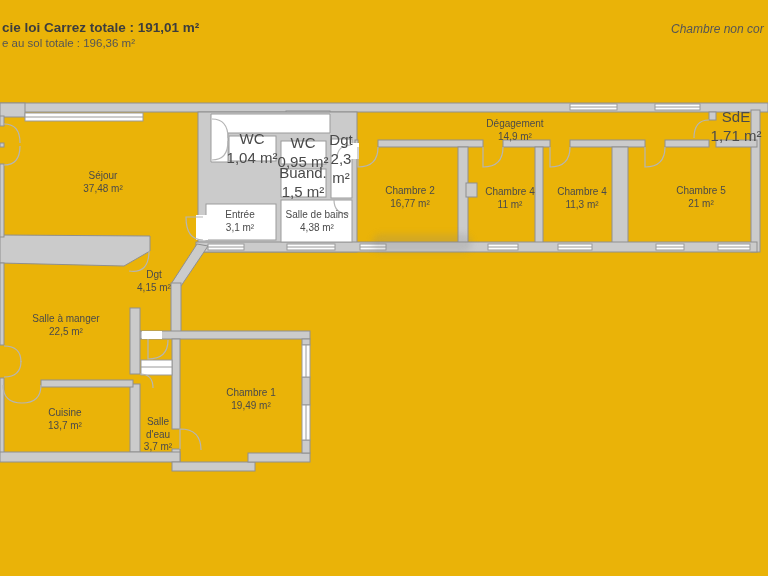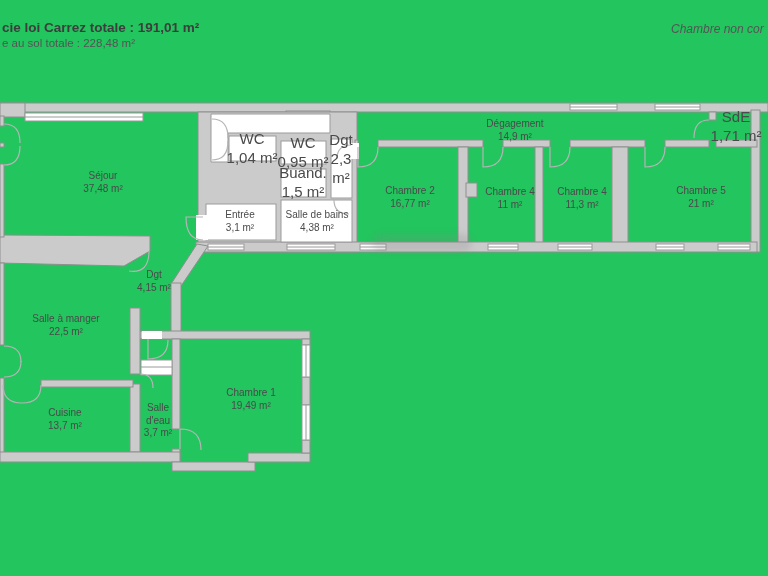--- a/index.html
+++ b/index.html
@@ -1,16 +1,16 @@
 <!DOCTYPE html>
 <html><head>
 <meta charset="utf-8">
 <style>
   html,body{margin:0;padding:0;background:#fff;}
-  #stage{position:relative;width:768px;height:576px;overflow:hidden;background:#22c55e;
+  #stage{position:relative;width:768px;height:576px;overflow:hidden;background:#eab308;
          font-family:"Liberation Sans", sans-serif;color:#4a4a4a;}
   #plan-svg{position:absolute;left:0;top:0;}
   .wall{fill:#cbcbcb;stroke:#8f8f8f;stroke-width:1;}
   .roomw{fill:#ffffff;stroke:#9b9b9b;stroke-width:1;}
   .gap{fill:#ffffff;stroke:none;}
   .win{fill:#fdfdfd;stroke:#9a9a9a;stroke-width:1;}
   .winline{stroke:#9a9a9a;stroke-width:1;}
   .door{fill:none;stroke:#b5b5b5;stroke-width:1.2;}
   .closet{fill:#ffffff;stroke:#9a9a9a;stroke-width:1;}
   .rl{position:absolute;transform:translate(-50%,-50%);text-align:center;font-size:10px;
@@ -24,21 +24,21 @@
   #disclaimer{position:absolute;left:671px;top:22px;font-size:12px;font-style:italic;color:#555;white-space:nowrap;}
   #watermark{position:absolute;left:372px;top:234px;width:100px;height:18px;border-radius:9px;
              background:rgba(130,130,130,0.22);filter:blur(3px);}
 </style>
 </head>
 <body>
 
 <div id="stage">
 
   <div id="hdr1">cie loi Carrez totale : 191,01 m²</div>
-  <div id="hdr2">e au sol totale : 228,48 m²</div>
+  <div id="hdr2">e au sol totale : 196,36 m²</div>
   <div id="disclaimer">Chambre non cor</div>
 
   <svg id="plan-svg" width="768" height="576" viewBox="0 0 768 576">
 
     <g>
       <rect class="wall" x="0" y="103" width="768" height="9"></rect>
       <rect class="wall" x="0" y="103" width="25" height="14"></rect>
       <rect class="wall" x="286" y="111" width="44" height="9"></rect>
       <rect class="wall" x="751" y="110" width="9" height="142"></rect>
 
@@ -207,21 +207,21 @@
       <span>4,15 m²</span>
   </div>
   <div class="rl" style="left:66px;top:325px">
     <span>Salle à manger</span>
       <span>22,5 m²</span>
   </div>
   <div class="rl" style="left:65px;top:419px">
     <span>Cuisine</span>
       <span>13,7 m²</span>
   </div>
-  <div class="rl md wrap" style="left:158px;top:421px;width:40px">
+  <div class="rl md wrap" style="left:158px;top:435px;width:40px">
     <span>Salle d'eau</span>
       <span>3,7 m²</span>
   </div>
   <div class="rl" style="left:251px;top:399px">
     <span>Chambre 1</span>
       <span>19,49 m²</span>
   </div>
 
 </div>
 

